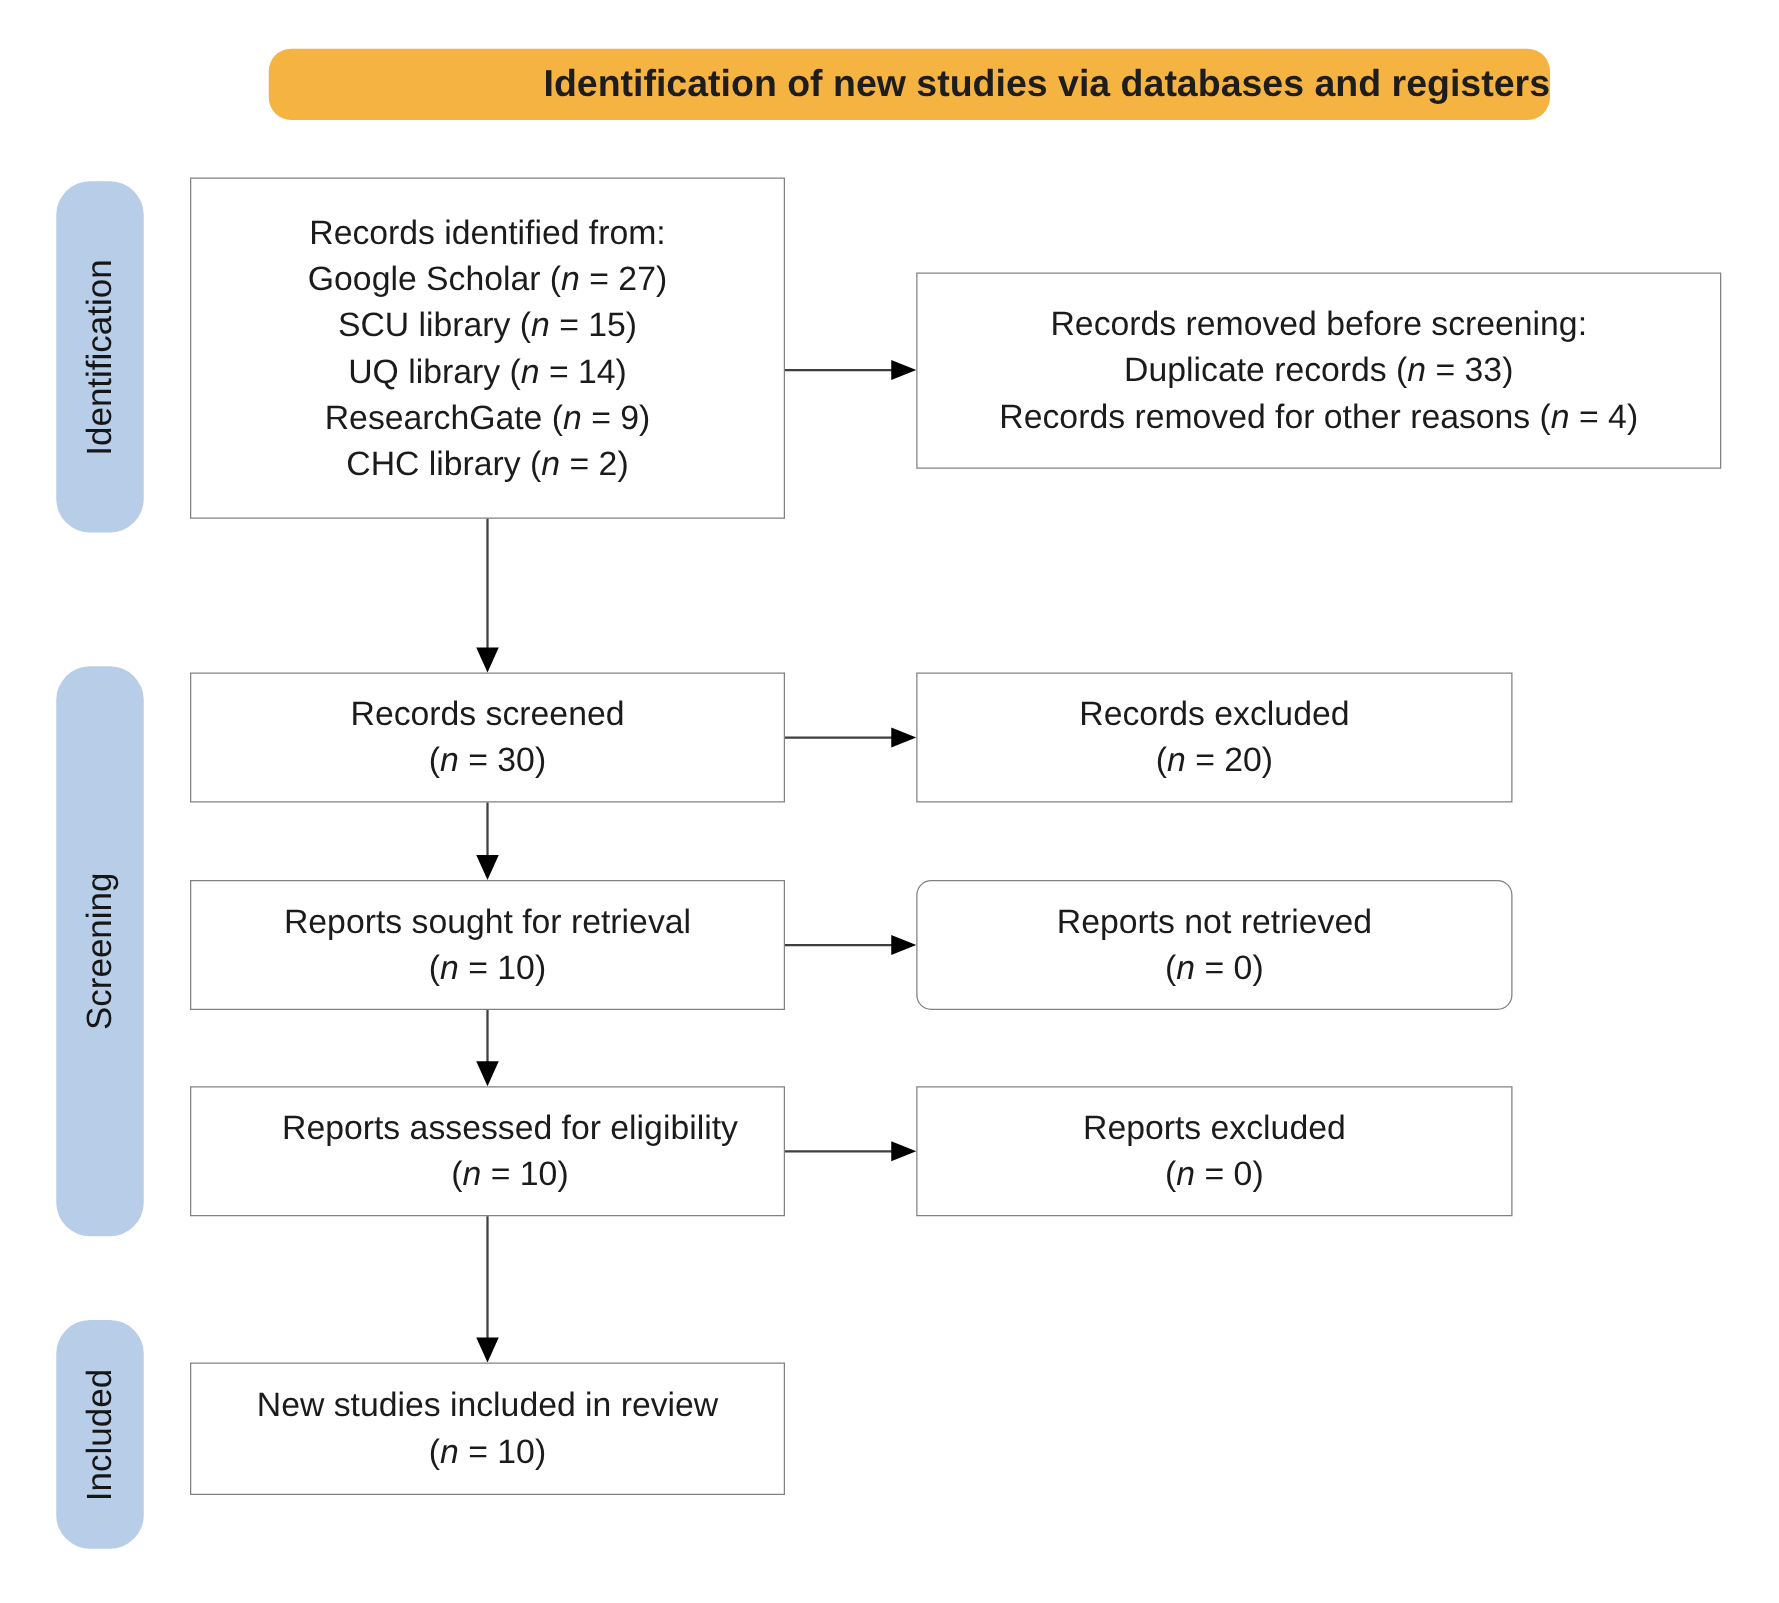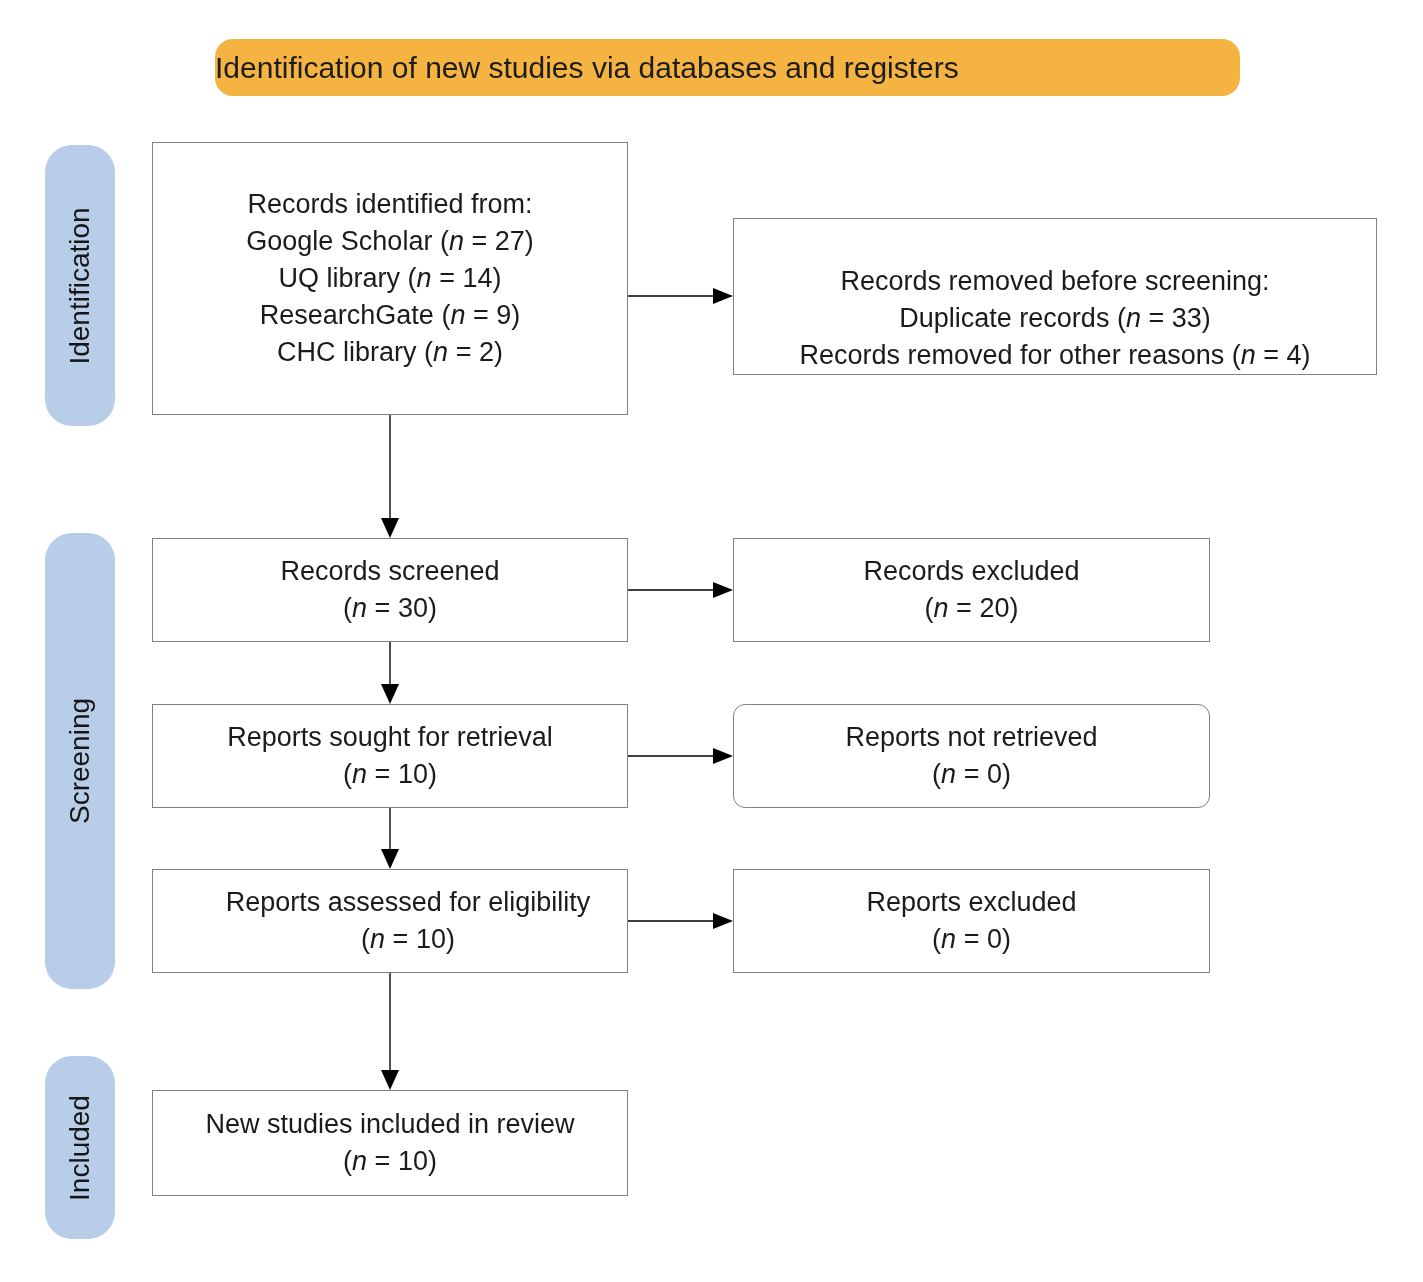--- a/index.html
+++ b/index.html
@@ -18,23 +18,24 @@
   }
   
   .banner {
     position: absolute;
     left: 215px; top: 39px;
     width: 1025px; height: 57px;
     background: var(--banner-bg, #F5B342);
     border-radius: 18px;
     display: flex;
     align-items: center;
-    justify-content: flex-start;
+    justify-content: flex-end;
     font-size: 30px;
     color: #1d1d1d;
+    font-weight: bold;
   }
   
   .stage {
     position: absolute;
     left: 45px;
     width: 70px;
     background: var(--stage-bg, #B8CDE8);
     border-radius: 27px;
     display: flex;
     align-items: center;
@@ -60,21 +61,21 @@
     justify-content: center;
     text-align: center;
     font-size: 27px;
     line-height: 37px;
     color: #1b1b1b;
     box-sizing: border-box;
   }
   .box .line { white-space: nowrap; }
   .box i { font-style: italic; }
   #box-records-identified   { left: 152px; top: 142px; width: 476px; height: 273px; }
-  #box-records-removed      { left: 733px; top: 218px; width: 644px; height: 157px; justify-content: flex-end; }
+  #box-records-removed      { left: 733px; top: 218px; width: 644px; height: 157px; }
   #box-records-screened     { left: 152px; top: 538px; width: 476px; height: 104px; }
   #box-records-excluded     { left: 733px; top: 538px; width: 477px; height: 104px; }
   #box-reports-sought       { left: 152px; top: 704px; width: 476px; height: 104px; align-items: center; }
   #box-reports-not-retrieved{ left: 733px; top: 704px; width: 477px; height: 104px; border-radius: 12px; }
   #box-reports-assessed     { left: 152px; top: 869px; width: 476px; height: 104px; padding-left: 36px; }
   #box-reports-excluded     { left: 733px; top: 869px; width: 477px; height: 104px; }
   #box-new-studies-included { left: 152px; top: 1090px; width: 476px; height: 106px; }
   
   #arrows {
     position: absolute;
@@ -100,20 +101,21 @@
   <div class="stage" id="stage-screening">
     <span>Screening</span>
   </div>
   <div class="stage" id="stage-included">
     <span>Included</span>
   </div>
 
   <div class="box" id="box-records-identified">
       <div class="line">Records identified from:</div>
       <div class="line">Google Scholar (<i>n</i> = 27)</div>
+      <div class="line">SCU library (<i>n</i> = 15)</div>
       <div class="line">UQ library (<i>n</i> = 14)</div>
       <div class="line">ResearchGate (<i>n</i> = 9)</div>
       <div class="line">CHC library (<i>n</i> = 2)</div>
     </div>
   <div class="box" id="box-records-removed">
       <div class="line">Records removed before screening:</div>
       <div class="line">Duplicate records (<i>n</i> = 33)</div>
       <div class="line">Records removed for other reasons (<i>n</i> = 4)</div>
     </div>
   <div class="box" id="box-records-screened">

